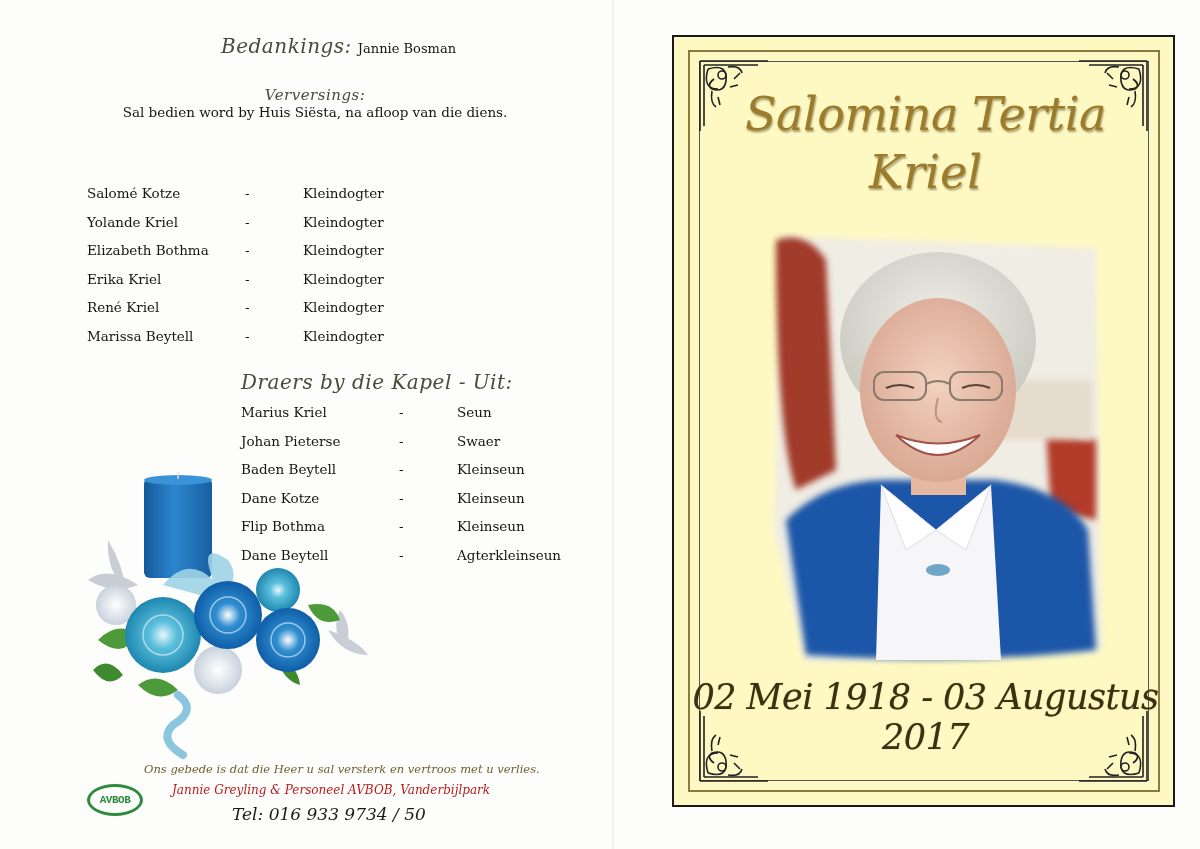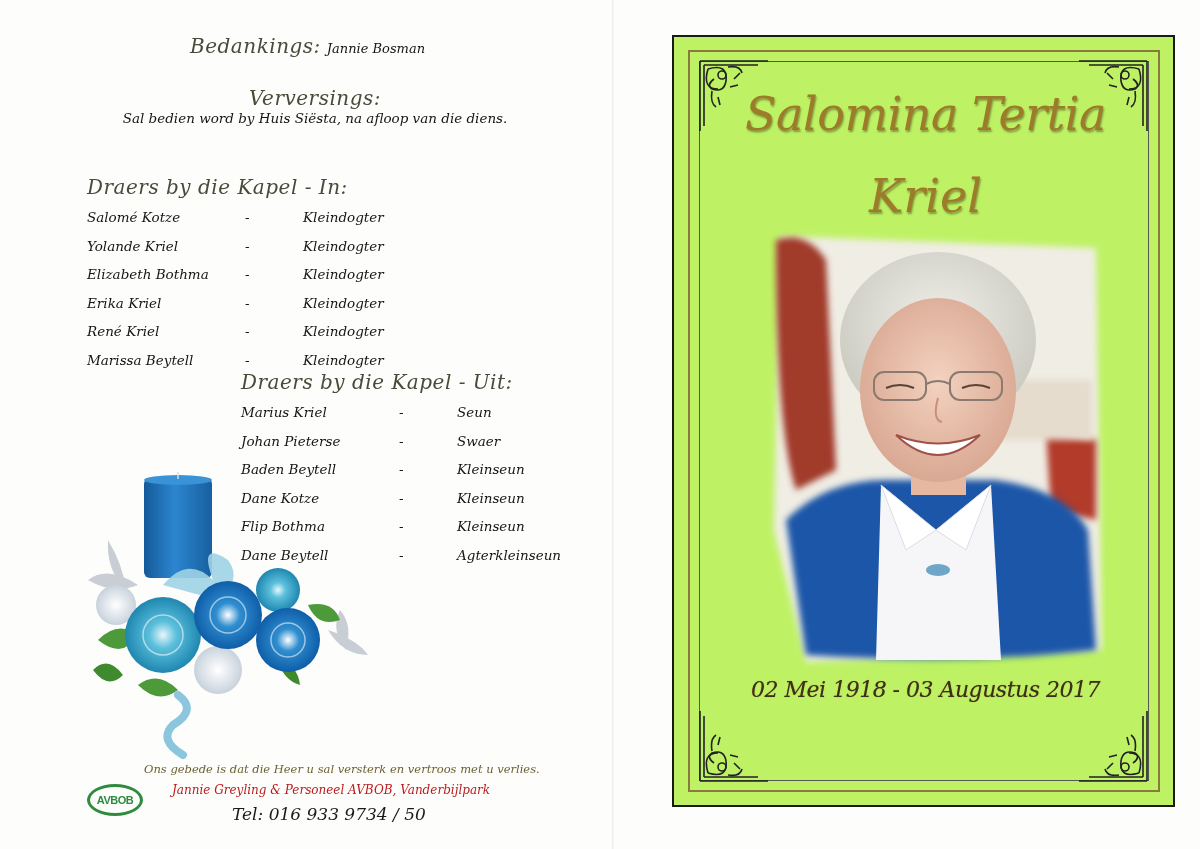--- a/index.html
+++ b/index.html
@@ -5,85 +5,84 @@
   html, body { margin: 0; padding: 0; }
   body {
     width: 1200px; height: 849px; background: #fdfdfc; position: relative; overflow: hidden;
     font-family: "DejaVu Serif", serif; color: #1a1a1a;
   }
   .fold { position: absolute; left: 612px; top: 0; width: 2px; height: 849px;
     background: linear-gradient(to right, #ececec, #f7f7f7); }
 
   
   .script { font-family: "DejaVu Serif", serif; font-style: italic; color: #4a4a3a; letter-spacing: 0.5px; }
-  .body-it { font-family: "DejaVu Serif", serif; font-style: italic; font-size: 14px; color: #151515; }
+  .body-it { font-family: "DejaVu Serif", serif; font-size: 14px; color: #151515; }
   .thanks { position: absolute; left: 190px; top: 34px; display: flex; align-items: baseline; gap: 6px; }
-  .thanks .script { font-size: 20px; }
+  .thanks .script { font-size: 20px; margin-left: 31px; }
   .thanks .body-it { font-size: 13px; }
   .refresh { position: absolute; left: 100px; top: 86px; width: 430px; text-align: center; }
-  .refresh .script { font-size: 20px; display: block; }
+  .refresh .script { font-size: 15px; display: block; }
   .refresh .body-it { font-size: 13.5px; display: block; margin-top: 0px; }
 
   .bearers { position: absolute; }
   .bearers .script { font-size: 20px; display: block; margin-bottom: 1px; }
   .brow { display: flex; font-size: 13.5px; height: 20.5px; line-height: 20.5px; margin-top: 8px; }
   .brow .n { width: 152px; }
   .brow .d { width: 58px; text-align: left; padding-left: 6px; }
   .brow .r { }
   .bearers-in { left: 87px; top: 175px; }
   .bearers-out { left: 241px; top: 370px; }
 
   .candle-art { position: absolute; left: 78px; top: 470px; width: 300px; height: 290px; }
 
   .footer { position: absolute; left: 80px; top: 762px; width: 480px; }
   .footer .prayer { position: absolute; left: 64px; top: 0; font-size: 11.5px; font-style: italic; color: #6b5e2e; font-family: "DejaVu Serif", serif; white-space: nowrap; }
   .footer .undertaker { position: absolute; left: 92px; top: 21px; font-size: 12px; font-style: italic; color: #b91c1c; white-space: nowrap; }
   .footer .tel { position: absolute; left: 152px; top: 42px; font-size: 17px; font-style: italic; color: #1a1a1a; white-space: nowrap; }
   .avbob { position: absolute; left: 7px; top: 22px; width: 56px; height: 32px; border: 3px solid #2e8b3e;
     border-radius: 50%; box-sizing: border-box; display: flex; align-items: center; justify-content: center;
-    font-family: Liberation Sans, sans-serif; font-weight: bold; font-size: 11px; color: #2e8b3e; letter-spacing: -0.5px; }
+    font-family: Liberation Mono, monospace; font-weight: bold; font-size: 11px; color: #2e8b3e; letter-spacing: -0.5px; }
 
   
   .cover-outer { position: absolute; left: 672px; top: 35px; width: 503px; height: 772px;
-    border: 2px solid #1a1a1a; box-sizing: border-box; background: #bef264; }
+    border: 2px solid #1a1a1a; box-sizing: border-box; background: #fef9c3; }
   .cover-gold { position: absolute; left: 14px; top: 13px; right: 13px; bottom: 13px; border: 2px solid #8a7a40; }
   .cover-inner { position: absolute; left: 9px; top: 9px; right: 9px; bottom: 9px; border: 1px solid #555; }
   .corner { position: absolute; width: 90px; height: 90px; }
   .corner.tl { left: 4px; top: 4px; }
   .corner.tr { right: 4px; top: 4px; transform: scaleX(-1); }
   .corner.bl { left: 4px; bottom: 4px; transform: scaleY(-1); }
   .corner.br { right: 4px; bottom: 4px; transform: scale(-1,-1); }
 
   .name { position: absolute; left: 0; width: 503px; text-align: center; font-family: "DejaVu Serif", serif;
     font-style: italic; color: #9c7c2a; text-shadow: 1px 2px 2px rgba(60,45,10,0.45); }
   .name.l1 { top: 50px; font-size: 46px; letter-spacing: -0.5px; }
-  .name.l2 { top: 108px; font-size: 46px; margin-top: 24px; }
+  .name.l2 { top: 108px; font-size: 46px; }
 
   .portrait { position: absolute; left: 92px; top: 193px; width: 340px; height: 440px; }
   .dates { position: absolute; left: 0; width: 503px; top: 640px; text-align: center; font-family: "DejaVu Serif", serif;
-    font-style: italic; font-size: 22px; color: #3a3015; letter-spacing: -0.5px;
+    font-style: italic; font-size: 35px; color: #3a3015; letter-spacing: -0.5px;
     text-shadow: 0 0 1px #a08838; }
 </style>
 </head>
 <body>
 
 <div class="fold"></div>
 
 <div class="thanks">
   <span class="script">Bedankings:</span>
   <span class="body-it">Jannie Bosman</span>
 </div>
 
 <div class="refresh">
   <span class="script">Verversings:</span>
   <span class="body-it">Sal bedien word by Huis Siësta, na afloop van die diens.</span>
 </div>
 
 <div class="bearers bearers-in">
-  <span class="script">Draers by die Kapel - In:</span>
   <div class="brow body-it">
       <span class="n">Salomé Kotze</span>
       <span class="d">-</span>
       <span class="r">Kleindogter</span>
     </div>
   <div class="brow body-it">
       <span class="n">Yolande Kriel</span>
       <span class="d">-</span>
       <span class="r">Kleindogter</span>
     </div>

